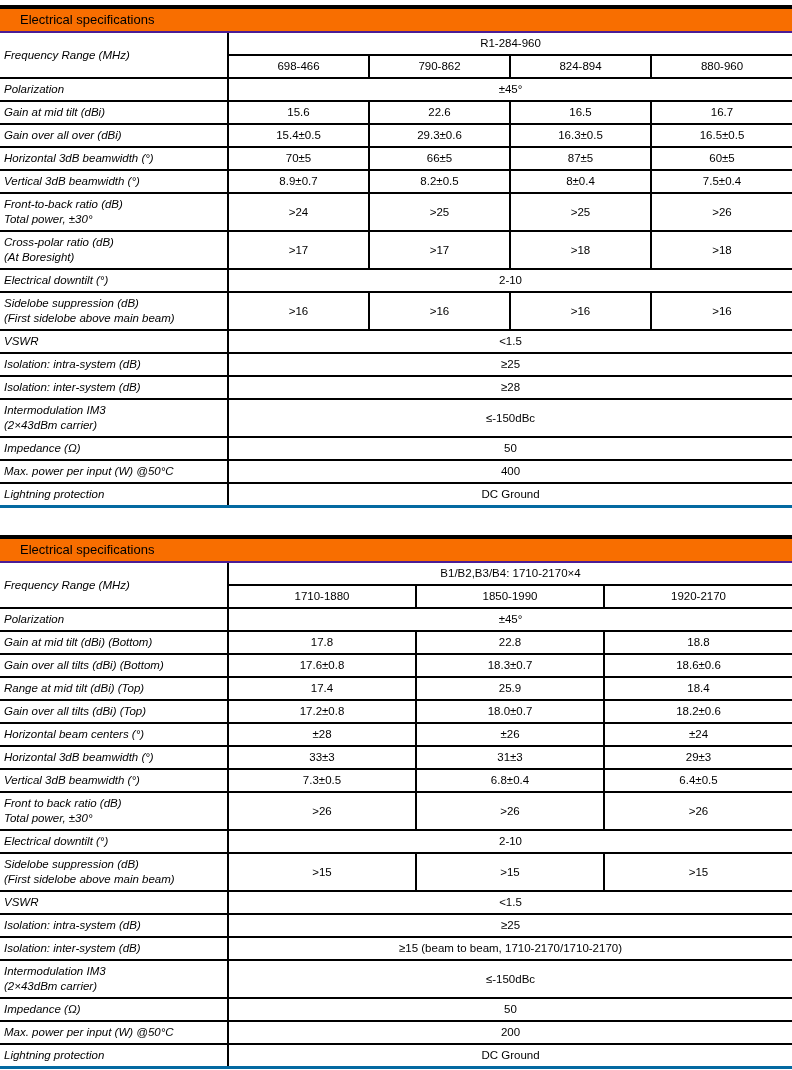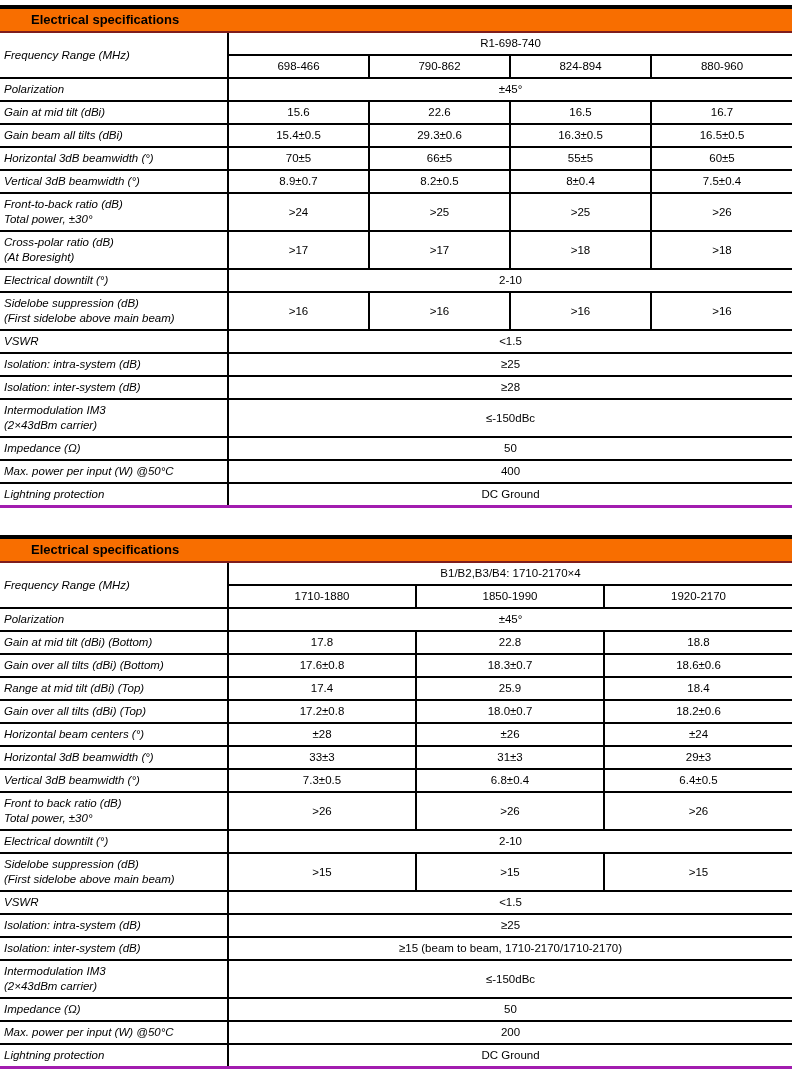--- a/index.html
+++ b/index.html
@@ -17,25 +17,25 @@
     color: #000;
     overflow: hidden;
     background: #fff;
   }
   .spec-section { width: 792px; }
   .spec-section + .spec-section { margin-top: 27px; }
   .title-bar {
     box-sizing: border-box;
     width: 100%;
     border-top: 4px solid #000;
-    border-bottom: 2px solid #7f1d1d;
+    border-bottom: 2px solid #4c1d95;
     background: #F86E00;
-    padding: 3px 0 3px 31px;
+    padding: 3px 0 3px 20px;
     font-size: 13px;
-    font-weight: bold;
+    font-weight: normal;
     line-height: 16px;
   }
   table.spec-table {
     width: 100%;
     border-collapse: collapse;
     table-layout: fixed;
   }
   table.spec-table td {
     font-size: 11.5px;
     line-height: 15px;
@@ -46,21 +46,21 @@
   }
   td.label-cell {
     text-align: left;
     padding-left: 4px;
     font-style: italic;
   }
   td.data-cell {
     text-align: center;
     border-left: 2px solid #000;
   }
-  tr.last-row td { border-bottom: 3px solid #a21caf; }
+  tr.last-row td { border-bottom: 3px solid #0369a1; }
 </style>
 </head>
 <body>
 
 <div class="page">
 
   <div class="spec-section">
     <div class="title-bar" style="background: rgb(248, 110, 0);">
       <span>Electrical specifications</span>
     </div>
@@ -68,21 +68,21 @@
       <colgroup>
           <col style="width: 228px;">
           <col>
           <col>
           <col>
           <col>
         </colgroup>
       <tbody>
           <tr>
             <td class="label-cell" rowspan="2">Frequency Range (MHz)</td>
-            <td class="data-cell" colspan="4">R1-698-740</td>
+            <td class="data-cell" colspan="4">R1-284-960</td>
           </tr>
           <tr>
             <td class="data-cell">698-466</td>
             <td class="data-cell">790-862</td>
             <td class="data-cell">824-894</td>
             <td class="data-cell">880-960</td>
           </tr>
           <tr>
             <td class="label-cell">
               <div>Polarization</div>
@@ -93,34 +93,34 @@
             <td class="label-cell">
               <div>Gain at mid tilt (dBi)</div>
             </td>
             <td class="data-cell">15.6</td>
             <td class="data-cell">22.6</td>
             <td class="data-cell">16.5</td>
             <td class="data-cell">16.7</td>
           </tr>
           <tr>
             <td class="label-cell">
-              <div>Gain beam all tilts (dBi)</div>
+              <div>Gain over all over (dBi)</div>
             </td>
             <td class="data-cell">15.4±0.5</td>
             <td class="data-cell">29.3±0.6</td>
             <td class="data-cell">16.3±0.5</td>
             <td class="data-cell">16.5±0.5</td>
           </tr>
           <tr>
             <td class="label-cell">
               <div>Horizontal 3dB beamwidth (°)</div>
             </td>
             <td class="data-cell">70±5</td>
             <td class="data-cell">66±5</td>
-            <td class="data-cell">55±5</td>
+            <td class="data-cell">87±5</td>
             <td class="data-cell">60±5</td>
           </tr>
           <tr>
             <td class="label-cell">
               <div>Vertical 3dB beamwidth (°)</div>
             </td>
             <td class="data-cell">8.9±0.7</td>
             <td class="data-cell">8.2±0.5</td>
             <td class="data-cell">8±0.4</td>
             <td class="data-cell">7.5±0.4</td>

